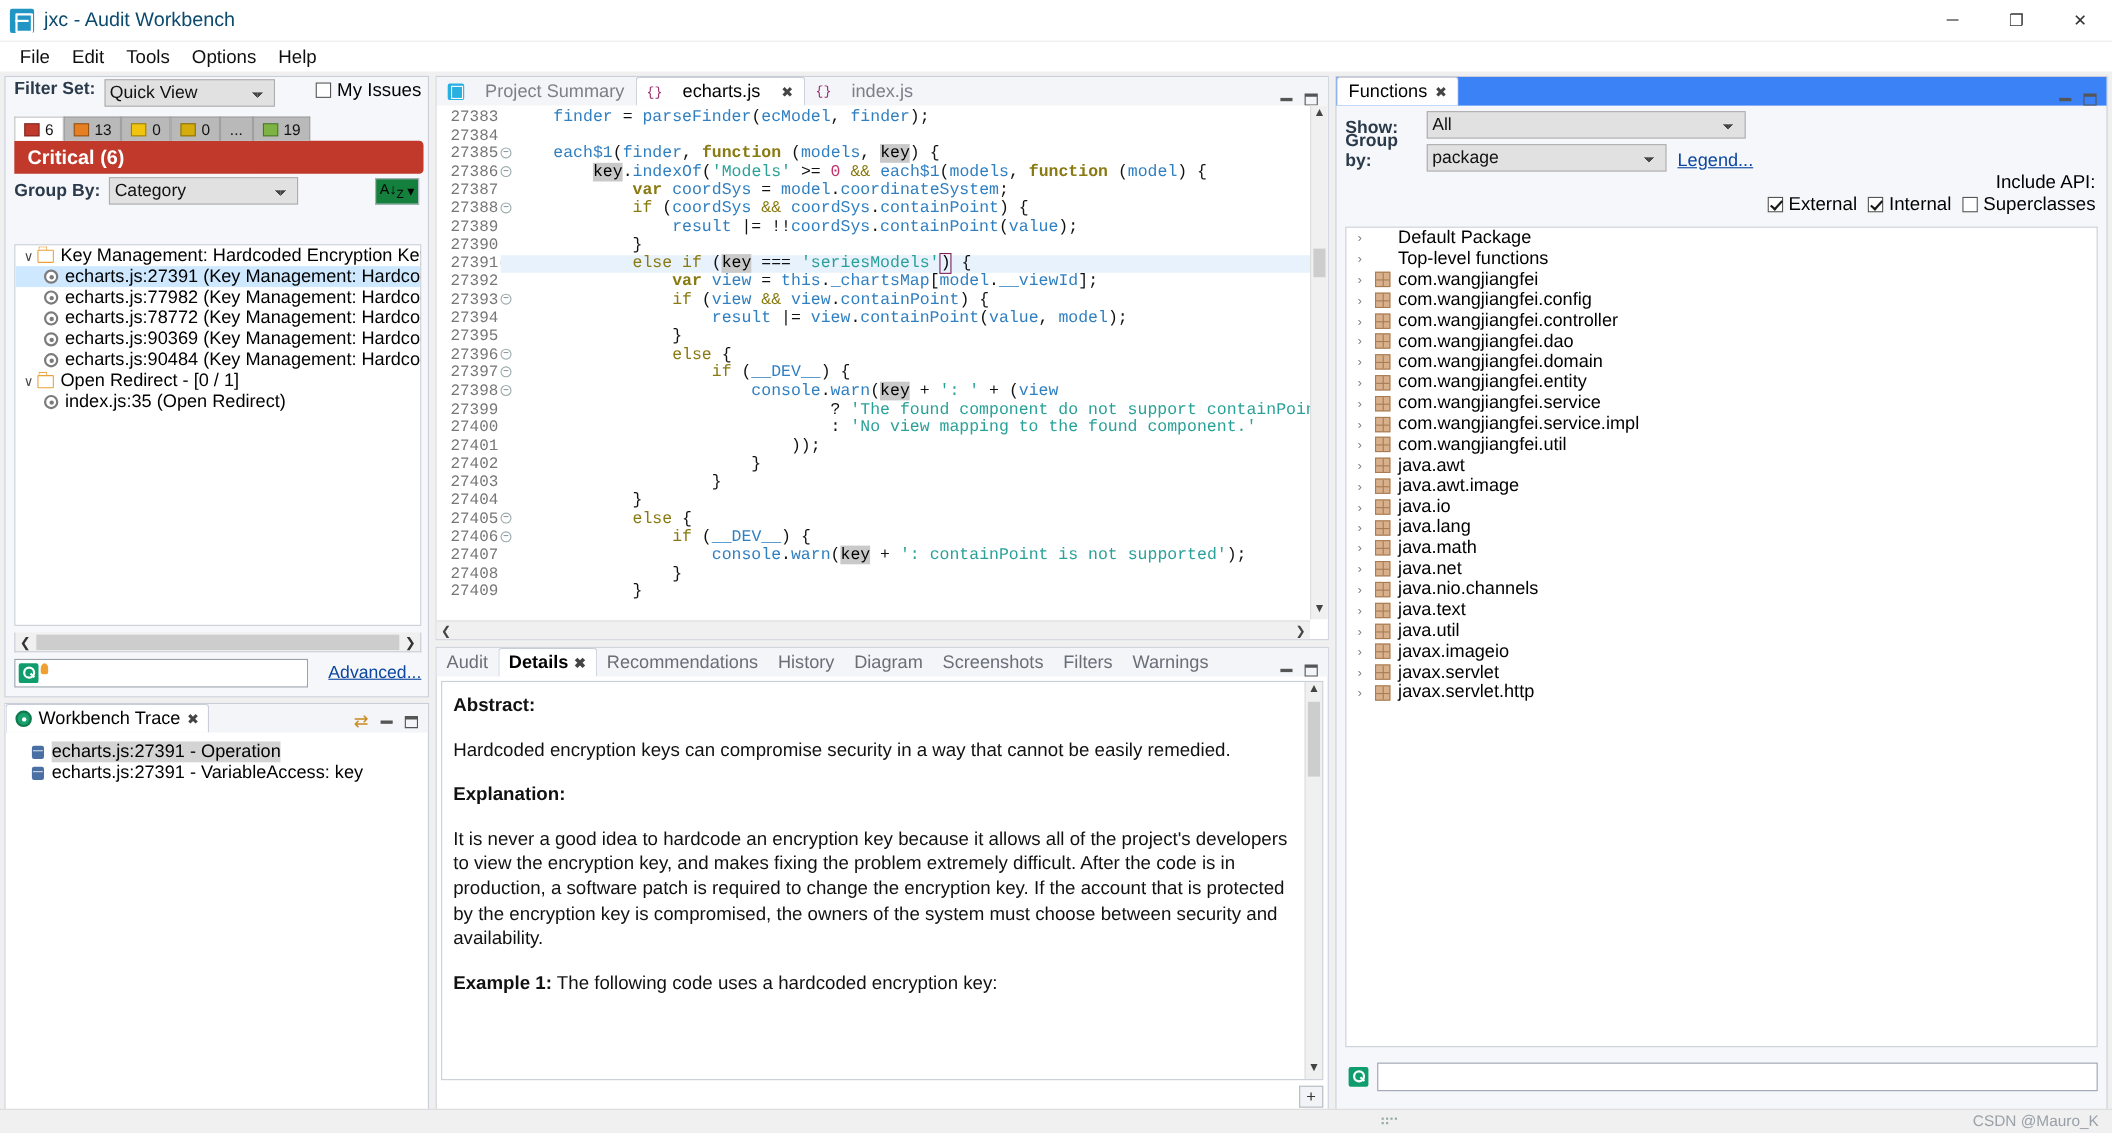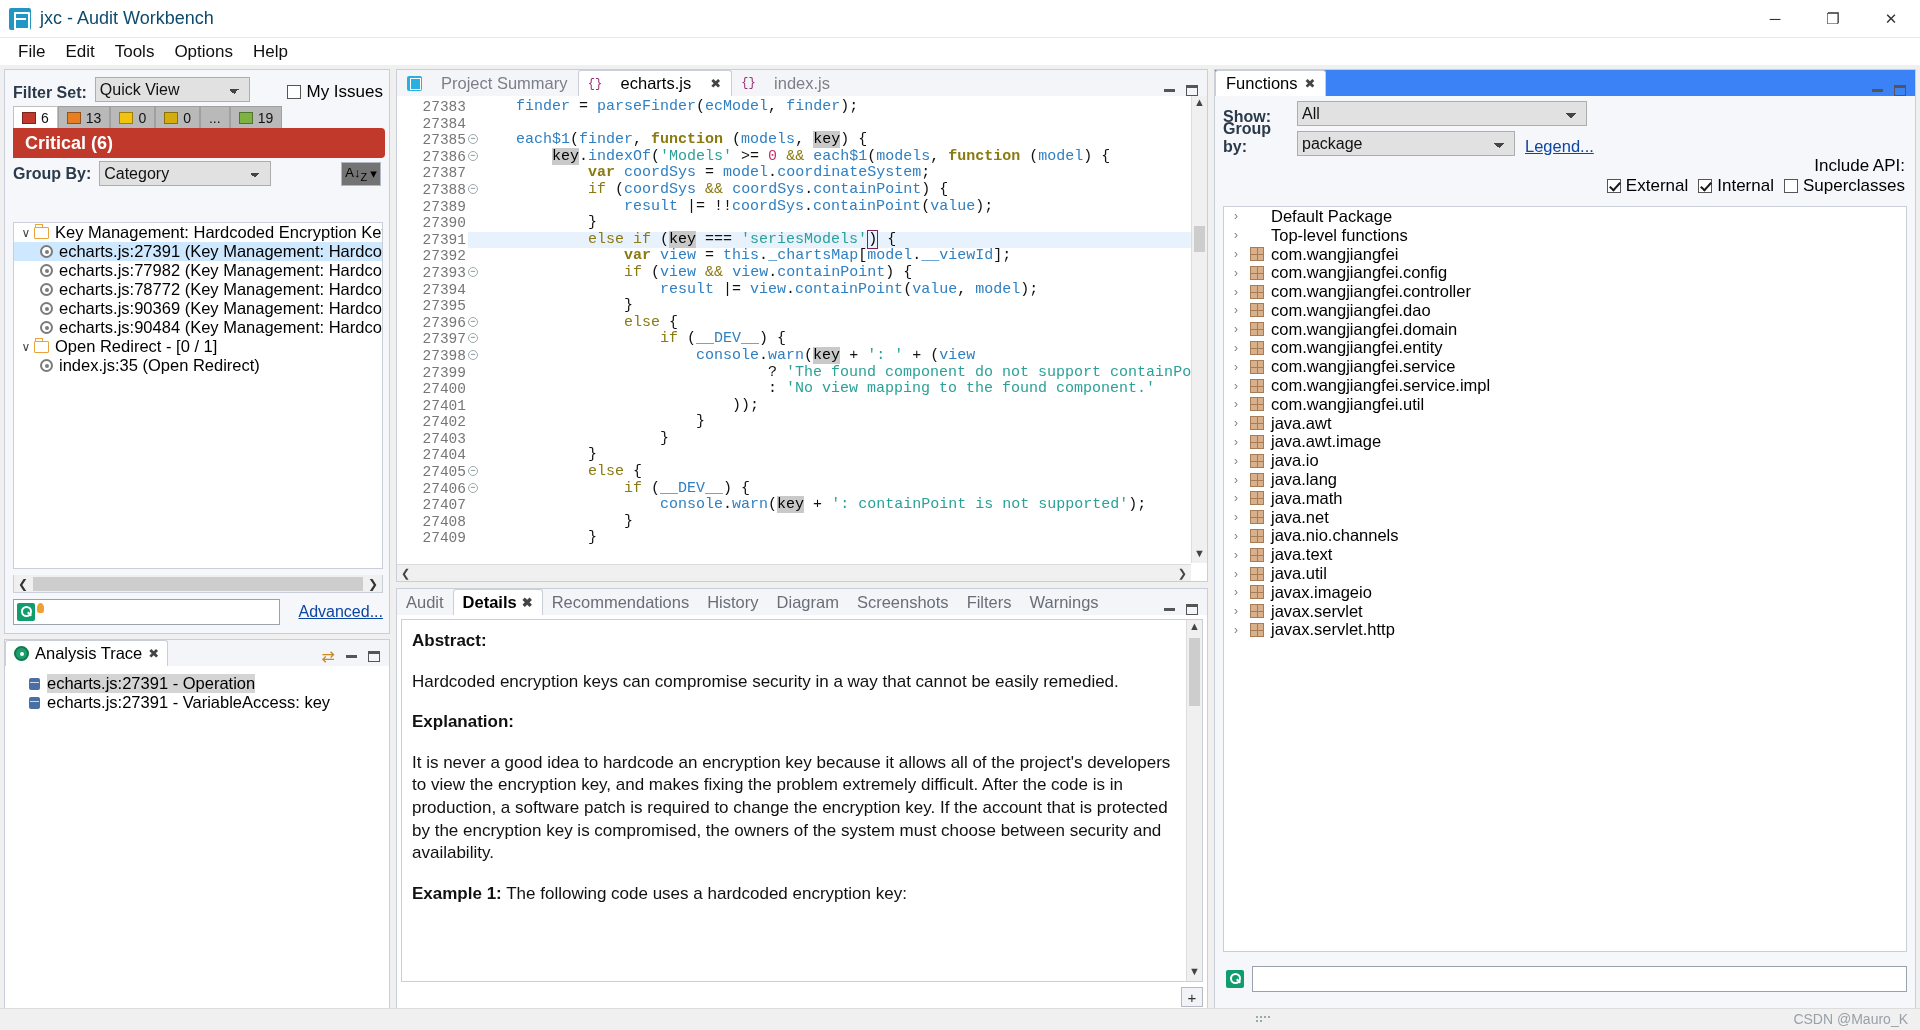--- a/index.html
+++ b/index.html
@@ -44,21 +44,21 @@
   
   #workspace { position:absolute; left:0; top:65px; width:1920px; height:950px; }
 
   
   #leftcol { position:absolute; left:4px; top:4px; width:386px; height:942px; }
 
   #issuesPanel {
     position:absolute; left:0; top:0; width:386px; height:565px;
     background:#f6f7fa; border:1px solid #c9ced8;
   }
-  .filterrow { display:flex; align-items:flex-end; height:32px; padding:2px 6px 0 8px; }
+  .filterrow { display:flex; align-items:flex-start; height:32px; padding:2px 6px 0 8px; }
   .filterrow .lbl { font-weight:bold; font-size:16px; color:#2b3a4a; margin-right:8px; }
   select.combo {
     height:25px; font-family:"Liberation Sans",sans-serif; font-size:16px;
     background:#e1e1e1; border:1px solid #adadad; color:#111; padding-left:4px;
     -webkit-appearance:none; appearance:none;
     background-image:linear-gradient(45deg,transparent 50%,#444 50%),linear-gradient(135deg,#444 50%,transparent 50%);
     background-position:calc(100% - 15px) 11px, calc(100% - 10px) 11px;
     background-size:5px 5px,5px 5px; background-repeat:no-repeat;
   }
   #filterSet { width:155px; }
@@ -76,21 +76,21 @@
 
   #critBanner {
     margin:0 4px 0 8px; height:30px; background:#c0392b; color:#fff;
     display:flex;align-items:center;padding-left:12px;font-weight:bold;font-size:18px;
     border-radius:0 4px 4px 0;
   }
   .grouprow { display:flex; align-items:center; height:31px; padding-left:8px; }
   .grouprow .lbl { font-weight:bold; font-size:16px; color:#2b3a4a; margin-right:8px; }
   #groupBy { width:172px; }
   .sortbtn {
-    margin-left:auto;margin-right:8px;width:40px;height:24px;background:#737373;
+    margin-left:auto;margin-right:8px;width:40px;height:24px;background:#15803d;
     border:1px solid #b3b9c4;display:flex;align-items:center;justify-content:center;gap:3px;font-size:13px;
   }
 
   #issueTree {
     position:absolute;left:8px;right:6px;top:152px;bottom:64px;background:#fff;
     border:1px solid #c9ced8;overflow:hidden;white-space:nowrap;
   }
   .trow { height:19px; display:flex; align-items:center; font-size:16.5px; padding-left:4px; }
   .trow.sel { background:#cde8ff; }
   .twist { width:16px; text-align:center; color:#444; font-size:12px; flex:none;}
@@ -143,21 +143,21 @@
   #editorPanel{position:absolute;left:0;top:0;width:812px;height:513px;background:#fff;border:1px solid #c9ced8;}
   #edTabs{height:26px;display:flex;align-items:flex-end;background:#f3f5f9;}
   .edtab{height:26px;display:flex;align-items:center;gap:19px;padding:0 10px;font-size:16.5px;color:#7b7f87;}
   .edtab.active{background:#fff;border:1px solid #c9ced8;border-bottom:none;border-radius:3px 3px 0 0;color:#000;}
   .tabicon-sum{width:15px;height:15px;background:#2ab0e0;border-radius:2px;flex:none;position:relative;}
   .tabicon-sum:before{content:"";position:absolute;left:3px;top:2.5px;width:9px;height:10px;border:1.6px solid #fff;}
   .tabicon-js{width:13px;height:15px;flex:none;color:#9b2d6f;font-size:12px;font-family:"Liberation Mono",monospace;display:flex;align-items:center;justify-content:center;}
   .edwin{margin-left:auto;display:flex;align-items:center;gap:11px;padding-right:9px;}
 
   #codearea{position:absolute;left:0;top:26px;right:0;bottom:0;display:flex;overflow:hidden;background:#fff;}
-  #gutter{width:58px;background:#fff;padding-top:3px;text-align:right;flex:none;margin-left:13px;}
+  #gutter{width:58px;background:#fff;padding-top:3px;text-align:right;flex:none;}
   .gl{height:16.6px;font-family:"Liberation Mono",monospace;font-size:14.5px;color:#767676;padding-right:2px;position:relative;}
   .gl .fold{position:absolute;right:-10px;top:2px;width:10px;height:10px;border:1px solid #9aa;border-radius:50%;font-size:9px;line-height:8px;color:#567;background:#fff;text-align:center;}
   #codetext{flex:1;padding-top:3px;font-family:"Liberation Mono",monospace;font-size:15px;white-space:pre;overflow:hidden;position:relative;}
   .cl{height:16.6px;line-height:16.6px;padding-left:12px;}
   .cl.hl{background:#e8f2fc;}
   .kw{color:#8a7a12;font-weight:bold;}
   .kw2{color:#8a7a12;}
   .id{color:#2f7fc1;}
   .str{color:#2aa198;}
   .num{color:#c0326a;}
@@ -333,21 +333,21 @@
           <input id="searchinput" type="text" value="" style="">
         </div>
         <span id="advanced">Advanced...</span>
       </div>
     </div>
 
     <div id="tracePanel">
       <div class="viewtabbar">
         <div class="viewtab">
           <span class="traceicon"></span>
-          <span>Analysis Trace</span>
+          <span>Workbench Trace</span>
           <span class="xglyph">✖</span>
         </div>
         <div class="vtbtns">
           <span class="swapicon">⇄</span>
           <span class="minbtn"></span>
           <span class="maxbtn"></span>
         </div>
       </div>
       <div id="tracelist">
           <div class="tracerow sel">

